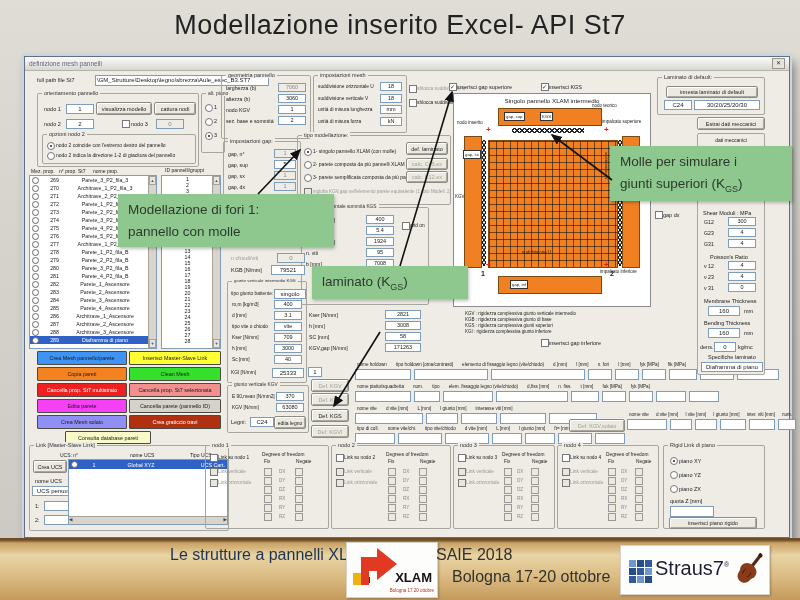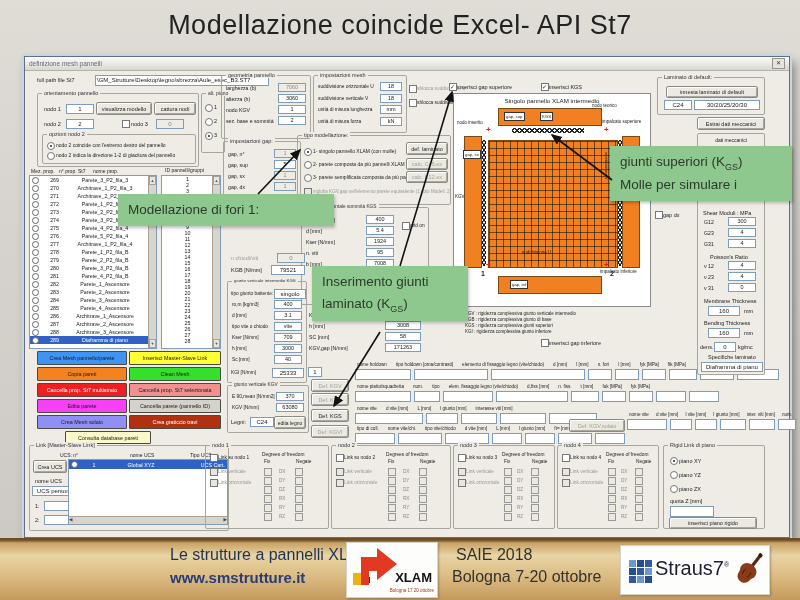--- a/index.html
+++ b/index.html
@@ -97,21 +97,21 @@
   .ft-ev{position:absolute;font-size:16px;color:#33312e}
   .sqgrid{position:absolute;display:grid;grid-template-columns:repeat(4,20px);grid-auto-rows:11px;gap:2px}
   .sq{background:#a5d6a5}
   .stlogo{position:absolute;background:#fdfdfb;font-weight:bold;color:#5a5a5a;line-height:1.05}
   .pxgrid{position:absolute;display:grid;grid-template-columns:repeat(3,7px);grid-auto-rows:7px;gap:1px}
   .px1{background:#274d86}.px2{background:#6f97c9}.px3{background:#35589a}
 </style>
 </head>
 <body>
 
-<div class="slide-title">Modellazione coincide Excel- API St7</div>
+<div class="slide-title">Modellazione inserito Excel- API St7</div>
 
 <div id="win">
   <div class="tbar">
     <span>definizione mesh pannelli</span>
     <span class="x">✕</span>
   </div>
   <div id="c">
 
     <span class="lbl" style="left:12px;top:6px">full path file St7</span>
     <span class="fld" style="left:70px;top:4px;width:170px;height:9px;text-align:left">\GM_Strutture\Desktop\legno\sbrezza\Aule_esec_B3.ST7</span>
@@ -954,56 +954,55 @@
       <span class="lbl" style="left:6px;top:52px">quota    Z [mm]</span>
       <span class="fld" style="left:6px;top:60px;width:40px;height:9px"></span>
       <span class="btn" style="left:5px;top:71px;width:86px;height:10px">inserisci piano rigido</span>
     </div>
 
   </div>
 </div>
 
 <div class="callout" style="left:118px;top:194px;width:196px">
   <div>Modellazione di fori 1:</div>
+  <div>pannello con molle</div>
 </div>
 <div class="callout" style="left:312px;top:266px;width:136px">
-  <div>Inserimento giunti</div>
   <div><span>laminato (K</span><sub>GS</sub><span>)</span></div>
 </div>
 <div class="callout" style="left:610px;top:146px;width:162px">
+  <div>Molle per simulare i</div>
   <div><span>giunti superiori (K</span><sub>GS</sub><span>)</span></div>
-  <div>Molle per simulare i</div>
 </div>
 
 <svg id="arrows">
   <defs>
     <marker id="ah" markerWidth="8" markerHeight="8" refX="6" refY="3" orient="auto">
       <path d="M0,0 L7,3 L0,6 Z" fill="#111"></path>
     </marker>
   </defs>
   <line x1="258" y1="194" x2="300" y2="150" stroke="#111" stroke-width="1.6" marker-end="url(#ah)"></line>
   <line x1="400" y1="266" x2="452" y2="92" stroke="#111" stroke-width="1.6" marker-end="url(#ah)"></line>
   <line x1="380" y1="332" x2="334" y2="406" stroke="#111" stroke-width="1.6" marker-end="url(#ah)"></line>
   <line x1="612" y1="180" x2="552" y2="135" stroke="#111" stroke-width="1.6" marker-end="url(#ah)"></line>
 </svg>
 
 <div id="foot">
   <div class="ft-main" style="left:170px;top:8px">Le strutture a pannelli XLAM</div>
-  <div class="ft-url" style="left:170px;top:31px">www.smstrutture.it</div>
   <div class="card" style="left:346px;top:4px;width:90px;height:54px">
     <svg width="56" height="44" viewBox="0 0 56 44" style="position:absolute;left:4px;top:2px">
       <rect x="2" y="28" width="9" height="12" fill="#f0b010"></rect>
       <rect x="13" y="32" width="6" height="6" fill="#333"></rect>
       <path d="M10 40 L10 12 L26 12 L26 3 L46 19 L26 35 L26 26 L18 26 L18 40 Z" fill="#e23a22"></path>
     </svg>
     <div style="position:absolute;right:5px;bottom:12px;font-size:13px;font-weight:bold;color:#111">XLAM</div>
     <div style="position:absolute;right:3px;bottom:4px;font-size:4.5px;color:#b03020">Bologna 17 20 ottobre</div>
   </div>
-  <div class="ft-ev" style="left:456px;top:8px">SAIE 2018</div>
-  <div class="ft-ev" style="left:452px;top:30px">Bologna 7-20 ottobre</div>
+  <div class="ft-ev" style="left:436px;top:8px">SAIE 2018</div>
+  <div class="ft-ev" style="left:452px;top:30px">Bologna 17-20 ottobre</div>
   <div class="card" style="left:620px;top:7px;width:148px;height:48px">
     <div class="pxgrid" style="left:8px;top:14px">
       <div class="px2"></div>
         <div class="px1"></div>
         <div class="px3"></div>
       <div class="px1"></div>
         <div class="px3"></div>
         <div class="px2"></div>
       <div class="px3"></div>
         <div class="px2"></div>

